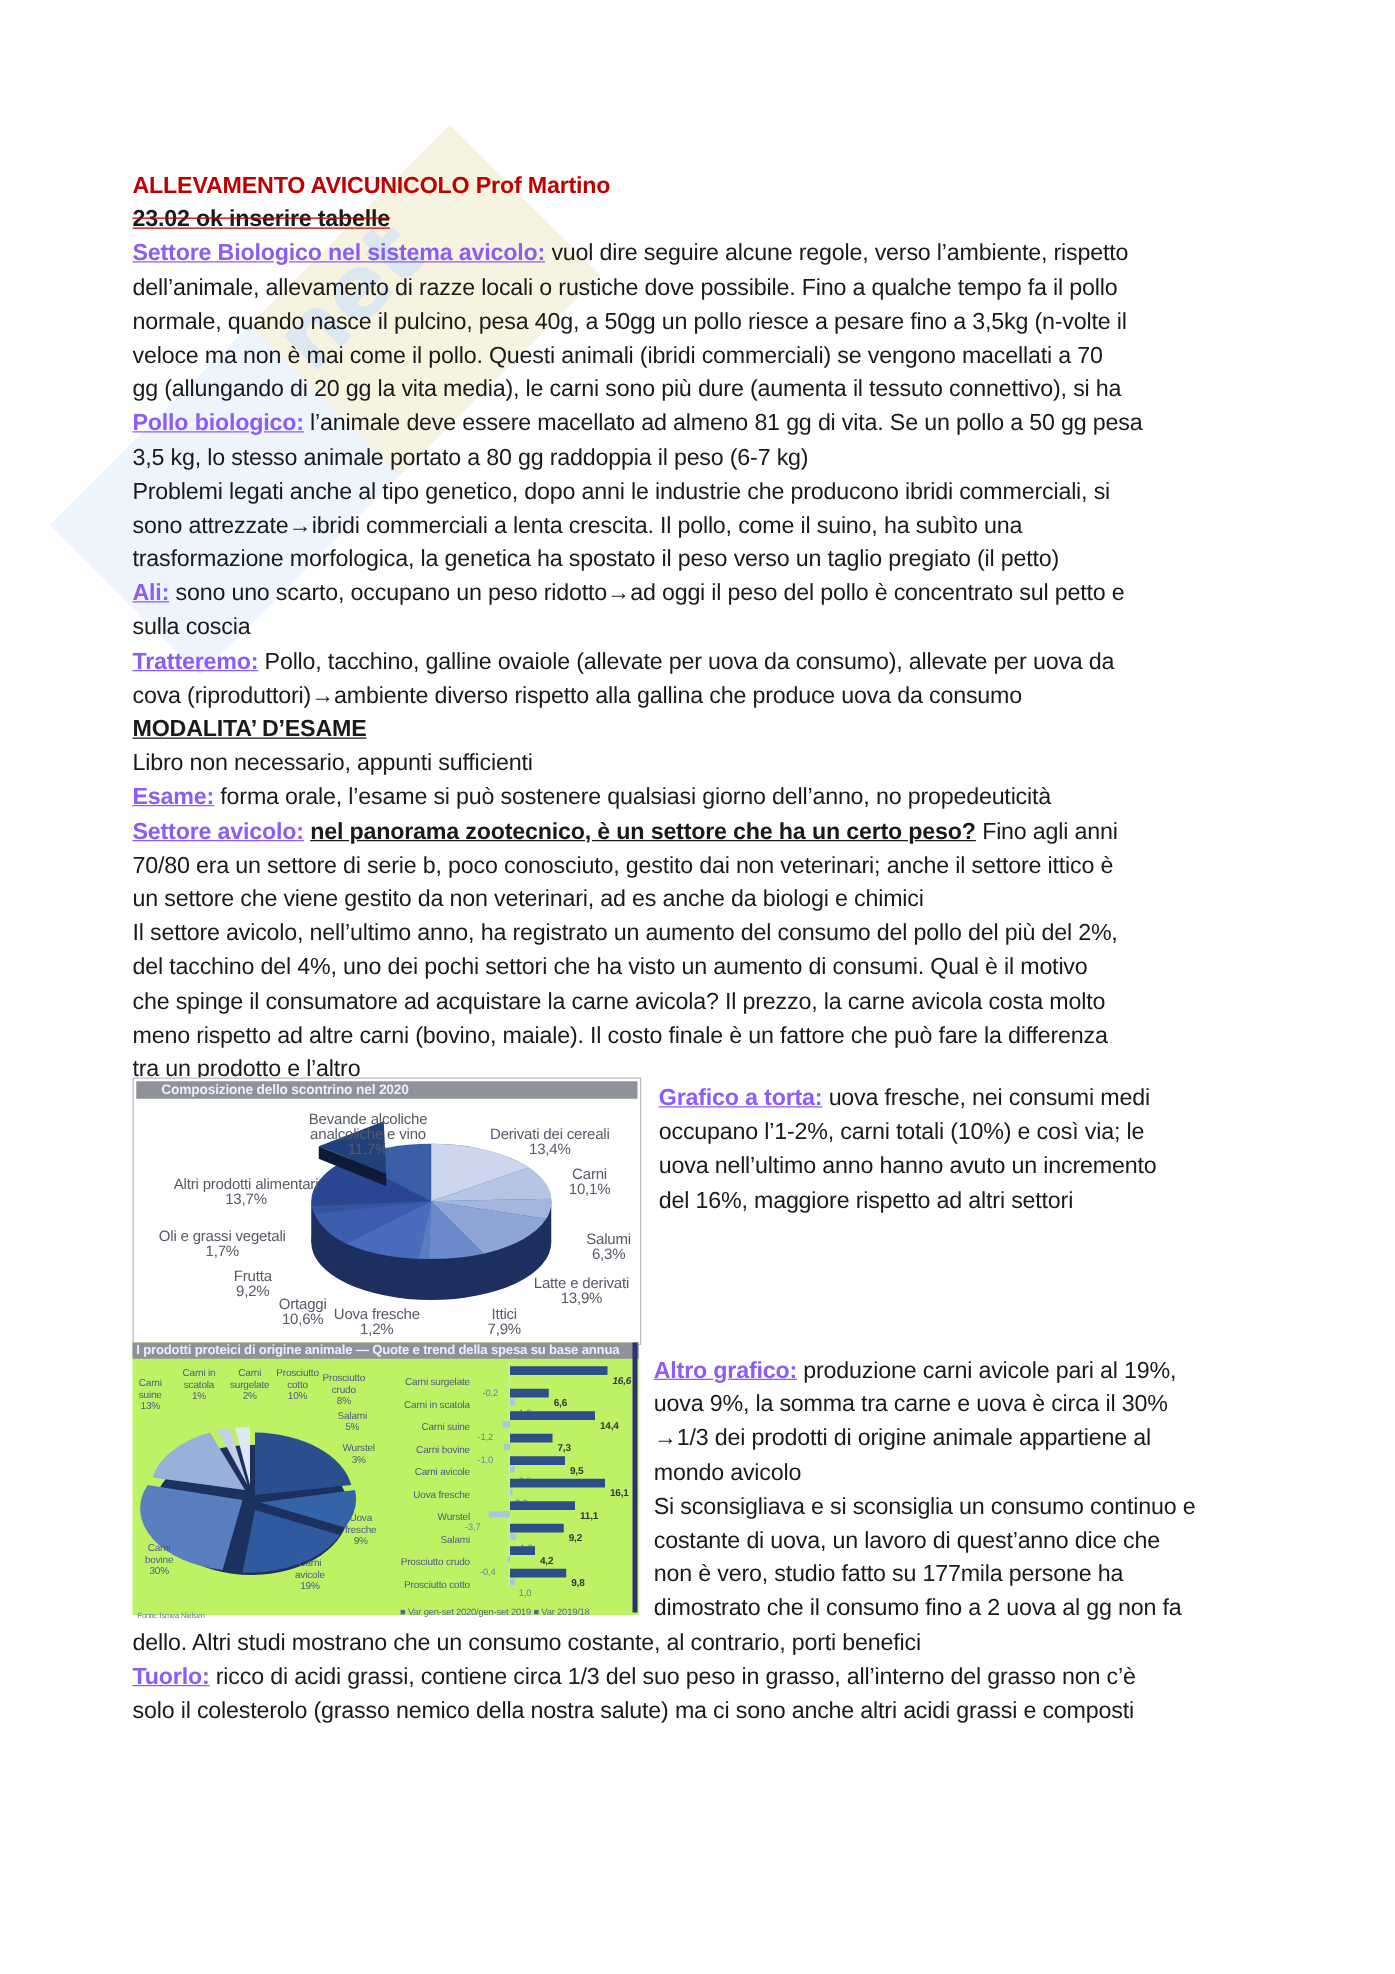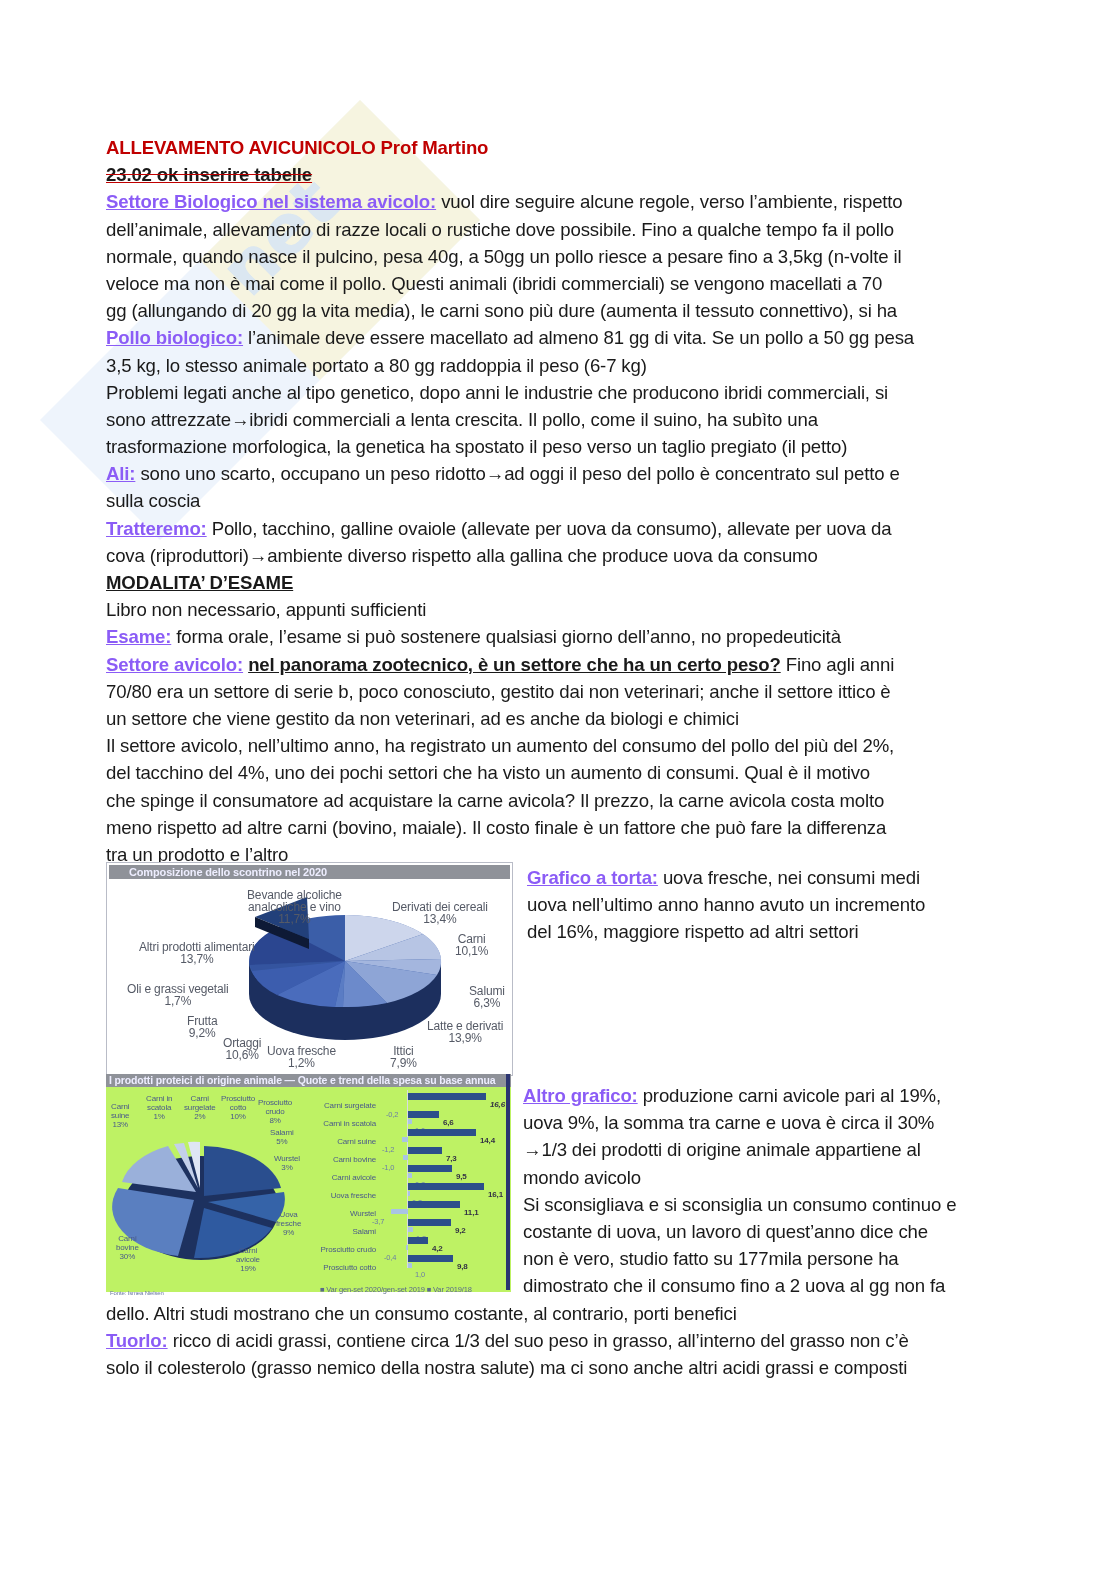--- a/index.html
+++ b/index.html
@@ -210,20 +210,21 @@
         <div class="bar-main" style="left:112px;top:165px;width:45px;"></div>
         <div class="bar-prev" style="left:112px;top:173px;width:4px;"></div>
         <div class="bar-val" style="left:161px;top:163px;">9,8</div>
         <div class="bar-pval" style="left:119px;top:171px;">1,0</div>
         <div class="legend" style="left:24px;top:186px;">■ Var gen-set 2020/gen-set 2019 ■ Var 2019/18</div>
       </div>
     </div>
 
     <div class="side-text" style="left:421px;top:-4px;">
       <div class="line"><span class="red">Grafico a torta:</span><span> uova fresche, nei consumi medi</span></div>
+      <div class="line">occupano l’1-2%, carni totali (10%) e così via; le</div>
       <div class="line">uova nell’ultimo anno hanno avuto un incremento</div>
       <div class="line">del 16%, maggiore rispetto ad altri settori</div>
     </div>
 
     <div class="side-text" style="left:417px;top:214px;">
       <div class="line"><span class="red">Altro grafico:</span><span> produzione carni avicole pari al 19%,</span></div>
       <div class="line">uova 9%, la somma tra carne e uova è circa il 30%</div>
       <div class="line">→1/3 dei prodotti di origine animale appartiene al</div>
       <div class="line">mondo avicolo</div>
       <div class="line">Si sconsigliava e si sconsiglia un consumo continuo e</div>

